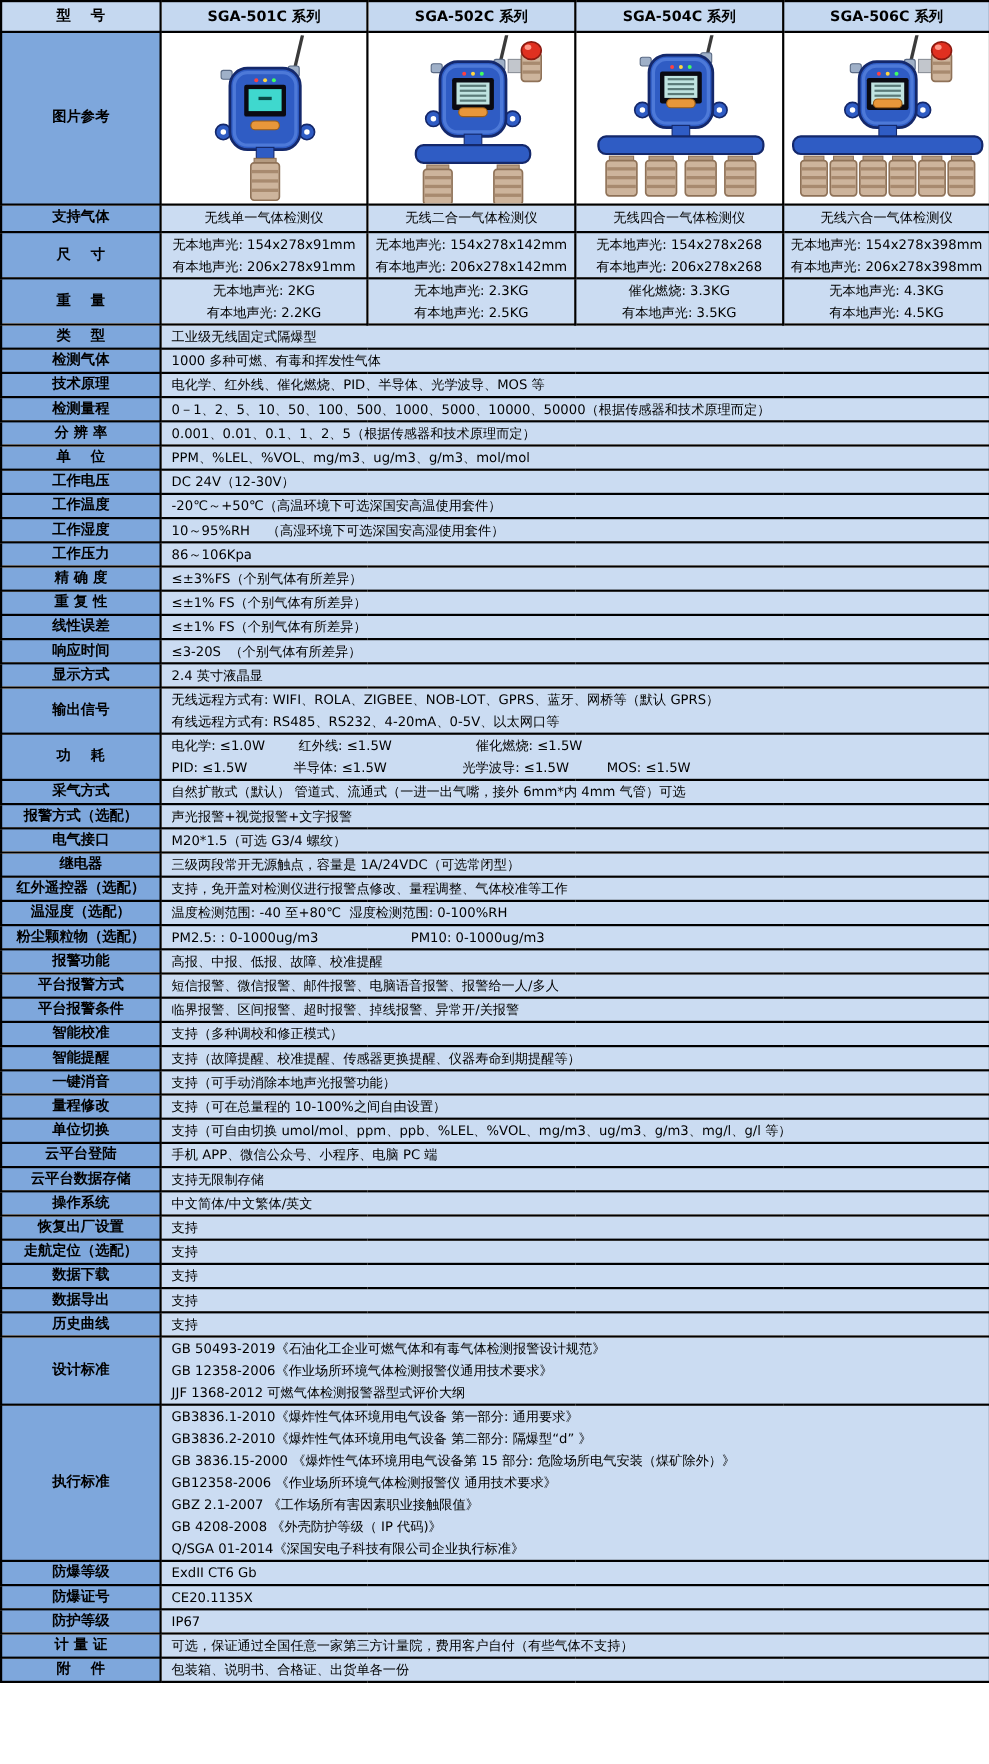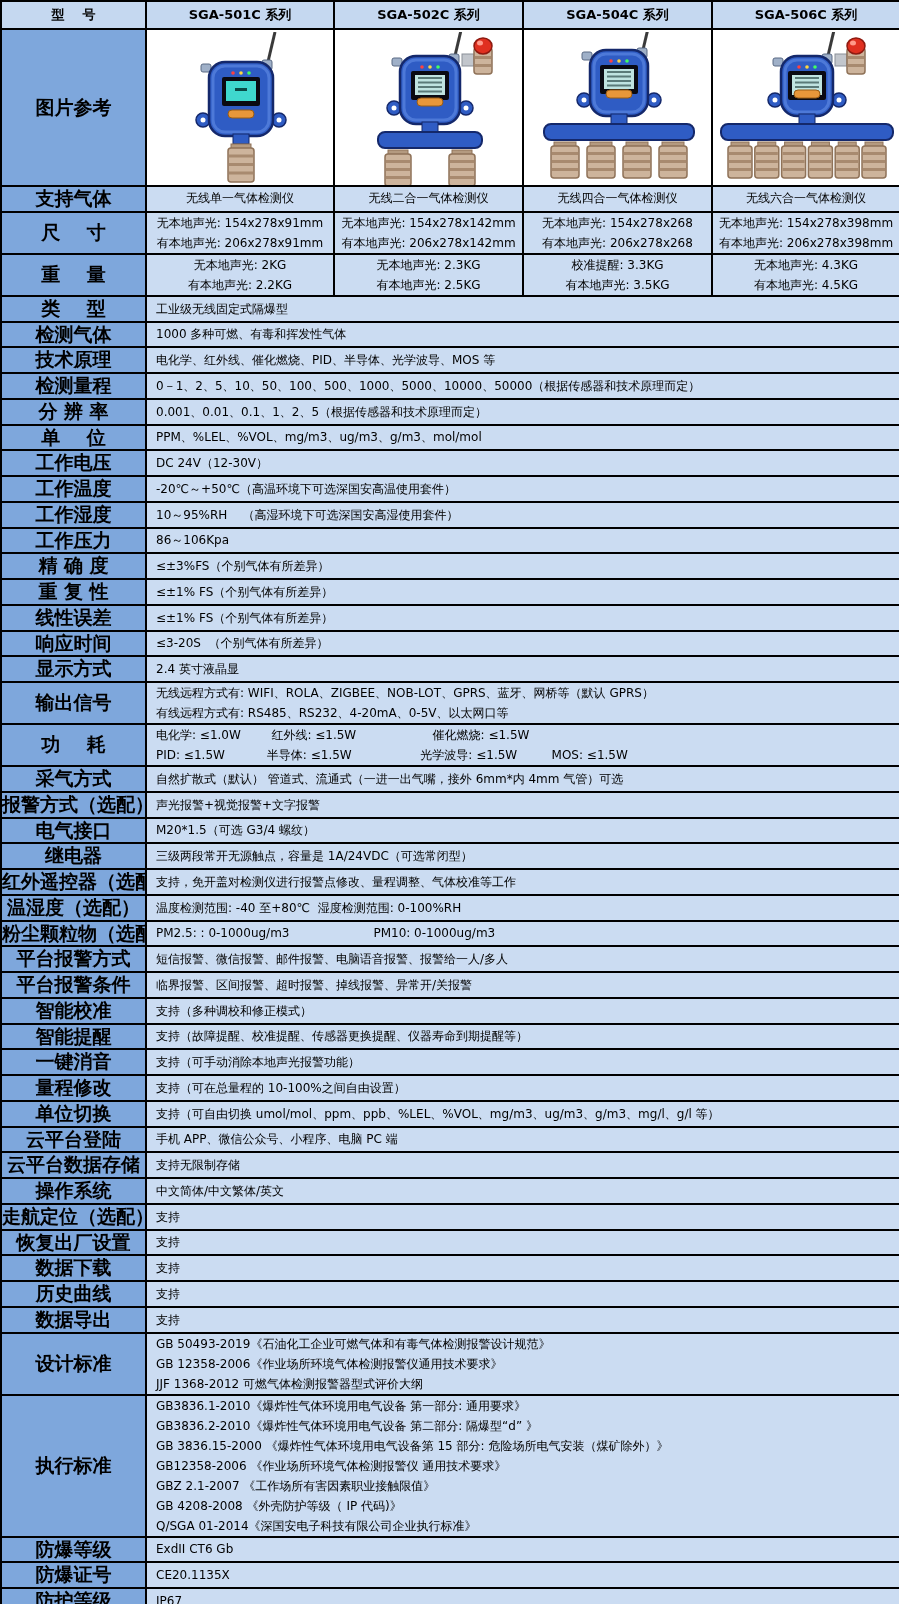--- a/index.html
+++ b/index.html
@@ -1,19 +1,19 @@
 <!DOCTYPE html>
 <html lang="zh"><head>
 <meta charset="utf-8">
 <style>
   html,body{margin:0;padding:0;background:#fff;}
   body{width:899px;font-family:"DejaVu Sans","Liberation Sans",sans-serif;color:#000;}
   table{border-collapse:collapse;table-layout:fixed;width:899px;border:2px solid #000;}
   th,td{border:2px solid #000;padding:0;vertical-align:middle;overflow:hidden;}
-  .label-cell{background:#7EA7DC;font-weight:bold;font-size:19px;text-align:center;white-space:pre;line-height:1.25;}
+  .label-cell{background:#7EA7DC;font-weight:bold;font-size:13px;text-align:center;white-space:pre;line-height:1.25;}
   .model-cell{background:#C5D8F0;font-weight:bold;font-size:13px;text-align:center;height:26px;}
   .value-cell{background:#CBDCF2;font-size:12px;text-align:left;}
   .image-cell{background:#ffffff;height:155px;text-align:center;vertical-align:bottom;}
   .spec-line{height:20px;line-height:20px;white-space:pre;padding-left:9px;overflow:hidden;}
   .center-line{height:20px;line-height:20px;white-space:pre;text-align:center;padding-left:0;}
   .single{height:20px;}
   .support-cell .center-line{height:23px;line-height:23px;}
   svg{display:block;margin:0 auto;}
 </style>
 </head>
@@ -251,21 +251,21 @@
         <th class="label-cell">重    量</th>
         <td class="value-cell">
           <div class="center-line">无本地声光: 2KG</div>
           <div class="center-line">有本地声光: 2.2KG</div>
         </td>
         <td class="value-cell">
           <div class="center-line">无本地声光: 2.3KG</div>
           <div class="center-line">有本地声光: 2.5KG</div>
         </td>
         <td class="value-cell">
-          <div class="center-line">校准提醒: 3.3KG</div>
+          <div class="center-line">催化燃烧: 3.3KG</div>
           <div class="center-line">有本地声光: 3.5KG</div>
         </td>
         <td class="value-cell">
           <div class="center-line">无本地声光: 4.3KG</div>
           <div class="center-line">有本地声光: 4.5KG</div>
         </td>
       </tr>
       <tr>
         <th class="label-cell">类    型</th>
         <td class="value-cell" colspan="4">
@@ -406,20 +406,26 @@
           <div class="spec-line single">温度检测范围: -40 至+80℃  湿度检测范围: 0-100%RH</div>
         </td>
       </tr>
       <tr>
         <th class="label-cell">粉尘颗粒物（选配）</th>
         <td class="value-cell" colspan="4">
           <div class="spec-line single">PM2.5: : 0-1000ug/m3                      PM10: 0-1000ug/m3</div>
         </td>
       </tr>
       <tr>
+        <th class="label-cell">报警功能</th>
+        <td class="value-cell" colspan="4">
+          <div class="spec-line single">高报、中报、低报、故障、校准提醒</div>
+        </td>
+      </tr>
+      <tr>
         <th class="label-cell">平台报警方式</th>
         <td class="value-cell" colspan="4">
           <div class="spec-line single">短信报警、微信报警、邮件报警、电脑语音报警、报警给一人/多人</div>
         </td>
       </tr>
       <tr>
         <th class="label-cell">平台报警条件</th>
         <td class="value-cell" colspan="4">
           <div class="spec-line single">临界报警、区间报警、超时报警、掉线报警、异常开/关报警</div>
         </td>
@@ -466,45 +472,45 @@
           <div class="spec-line single">支持无限制存储</div>
         </td>
       </tr>
       <tr>
         <th class="label-cell">操作系统</th>
         <td class="value-cell" colspan="4">
           <div class="spec-line single">中文简体/中文繁体/英文</div>
         </td>
       </tr>
       <tr>
+        <th class="label-cell">恢复出厂设置</th>
+        <td class="value-cell" colspan="4">
+          <div class="spec-line single">支持</div>
+        </td>
+      </tr>
+      <tr>
         <th class="label-cell">走航定位（选配）</th>
         <td class="value-cell" colspan="4">
           <div class="spec-line single">支持</div>
         </td>
       </tr>
       <tr>
-        <th class="label-cell">恢复出厂设置</th>
+        <th class="label-cell">数据下载</th>
         <td class="value-cell" colspan="4">
           <div class="spec-line single">支持</div>
         </td>
       </tr>
       <tr>
-        <th class="label-cell">数据下载</th>
+        <th class="label-cell">数据导出</th>
         <td class="value-cell" colspan="4">
           <div class="spec-line single">支持</div>
         </td>
       </tr>
       <tr>
         <th class="label-cell">历史曲线</th>
-        <td class="value-cell" colspan="4">
-          <div class="spec-line single">支持</div>
-        </td>
-      </tr>
-      <tr>
-        <th class="label-cell">数据导出</th>
         <td class="value-cell" colspan="4">
           <div class="spec-line single">支持</div>
         </td>
       </tr>
       <tr>
         <th class="label-cell">设计标准</th>
         <td class="value-cell" colspan="4">
           <div class="spec-line">GB 50493-2019《石油化工企业可燃气体和有毒气体检测报警设计规范》</div>
           <div class="spec-line">GB 12358-2006《作业场所环境气体检测报警仪通用技术要求》</div>
           <div class="spec-line">JJF 1368-2012 可燃气体检测报警器型式评价大纲</div>

